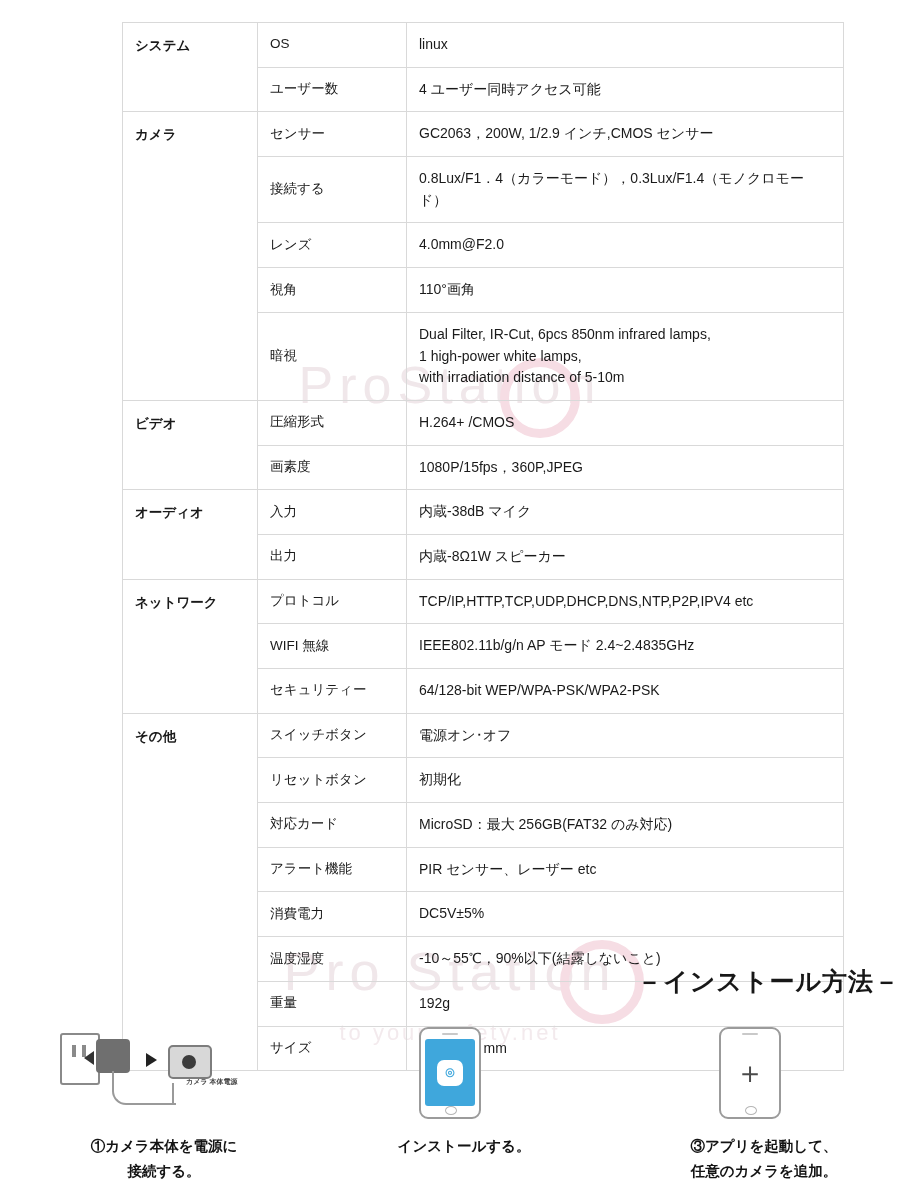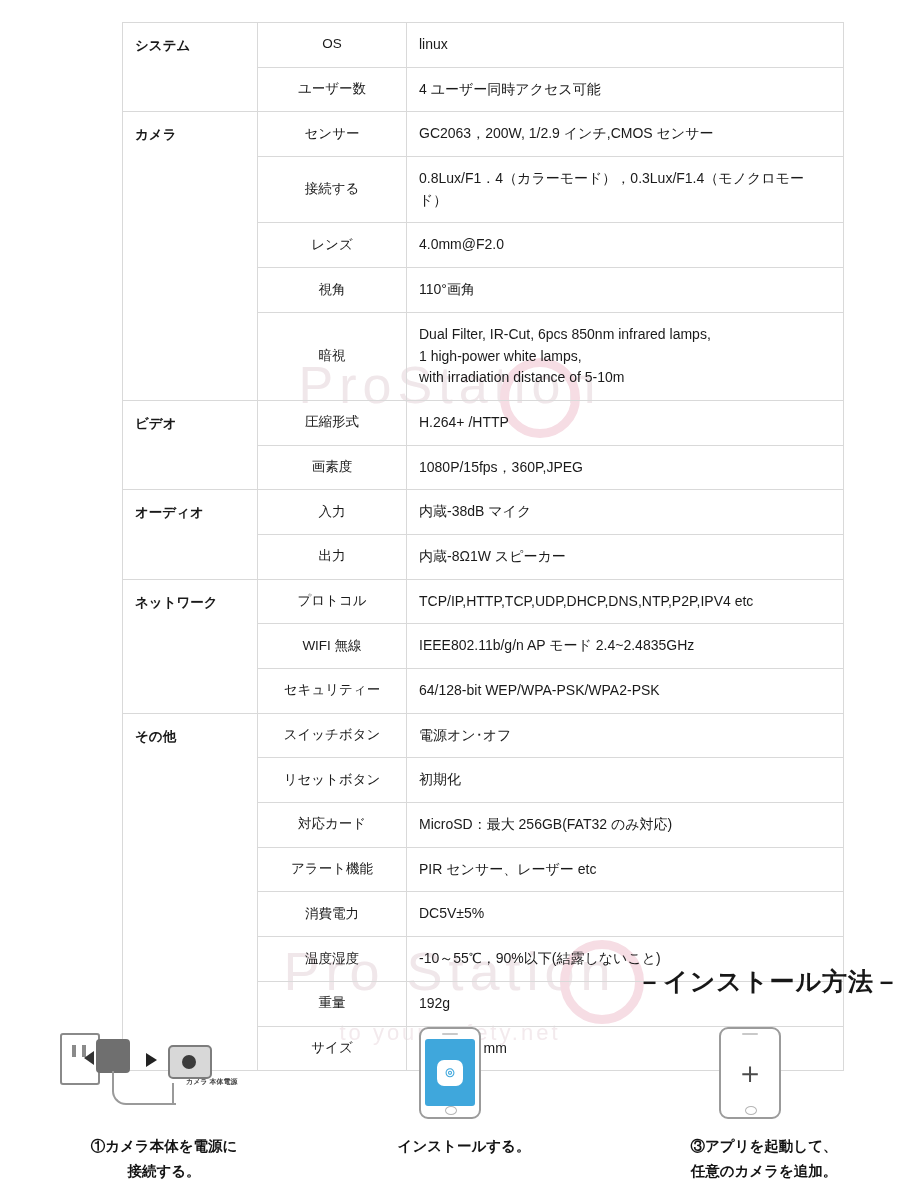--- a/index.html
+++ b/index.html
@@ -90,21 +90,20 @@
   td.cat {
     width: 110px;
     font-weight: bold;
     font-size: 13.5px;
     vertical-align: top;
     padding-top: 13px;
   }
   td.key {
     width: 124px;
     font-size: 13.5px;
-    text-align: center;
   }
   td.val {
     font-size: 14px;
   }
   td.val .line {
     display: block;
   }
 
   
   .install-title {
@@ -368,21 +367,21 @@
         <span class="line">Dual Filter, IR-Cut, 6pcs 850nm infrared lamps,</span>
         <span class="line">1 high-power white lamps,</span>
         <span class="line">with irradiation distance of 5-10m</span>
       </td>
     </tr>
 
     <tr>
       <td class="cat" rowspan="2">ビデオ</td>
       <td class="key">圧縮形式</td>
       <td class="val">
-          <span class="line">H.264+ /HTTP</span>
+          <span class="line">H.264+ /CMOS</span>
         </td>
     </tr>
     <tr>
       <td class="key">画素度</td>
       <td class="val">
           <span class="line">1080P/15fps，360P,JPEG</span>
         </td>
     </tr>
 
     <tr>

